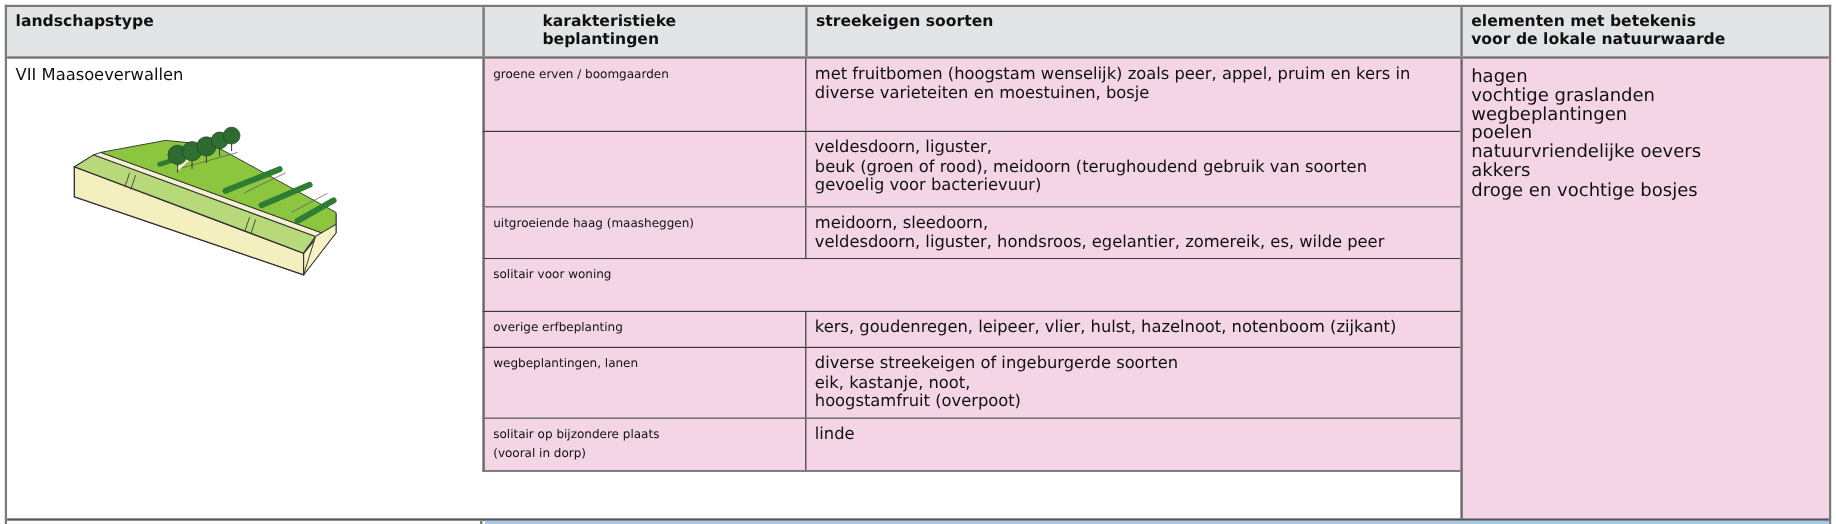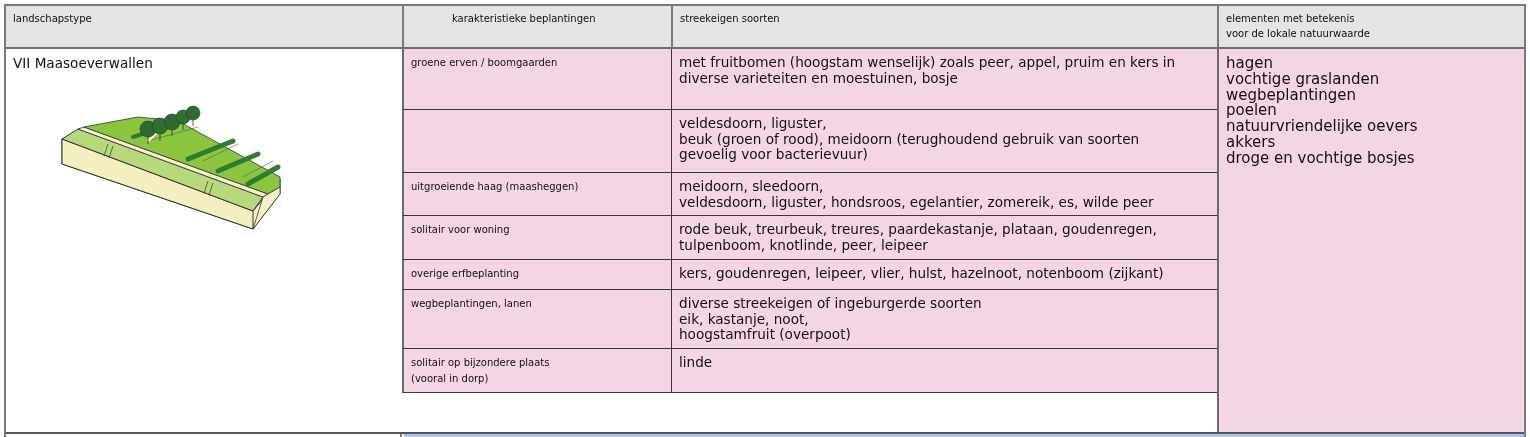--- a/index.html
+++ b/index.html
@@ -35,22 +35,22 @@
     background: #e3e4e5;
     border-bottom: 2px solid #6e6e6e;
     box-sizing: border-box;
   }
   .hcell {
     position: absolute;
     top: 0;
     height: 41px;
     box-sizing: border-box;
     padding: 5px 6px 0 7px;
-    font-weight: normal;
-    font-size: 10px;
+    font-weight: bold;
+    font-size: 13px;
     line-height: 15px;
     color: #111;
   }
   .hcell + .hcell { border-left: 2px solid #7a7a7a; }
   .col1 { left: 0; width: 396px; }
   .col2 { left: 396px; width: 269px; padding-left: 48px; }
   .col3 { left: 665px; width: 546px; }
   .col4 { left: 1211px; width: 250px; }
 
   .body-area {
@@ -222,22 +222,20 @@
 beuk (groen of rood), meidoorn (terughoudend gebruik van soorten
 gevoelig voor bacterievuur)</div>
     </div>
     <div class="row" style="top:124px; height:43px;">
       <div class="c2">uitgroeiende haag (maasheggen)</div>
       <div class="c3">meidoorn, sleedoorn,
 veldesdoorn, liguster, hondsroos, egelantier, zomereik, es, wilde peer</div>
     </div>
     <div class="row" style="top:167px; height:44px;">
       <div class="c2">solitair voor woning</div>
-      <div class="c3">rode beuk, treurbeuk, treures, paardekastanje, plataan, goudenregen,
-tulpenboom, knotlinde, peer, leipeer</div>
     </div>
     <div class="row" style="top:211px; height:30px;">
       <div class="c2">overige erfbeplanting</div>
       <div class="c3">kers, goudenregen, leipeer, vlier, hulst, hazelnoot, notenboom (zijkant)</div>
     </div>
     <div class="row" style="top:241px; height:59px;">
       <div class="c2">wegbeplantingen, lanen</div>
       <div class="c3">diverse streekeigen of ingeburgerde soorten
 eik, kastanje, noot,
 hoogstamfruit (overpoot)</div>

